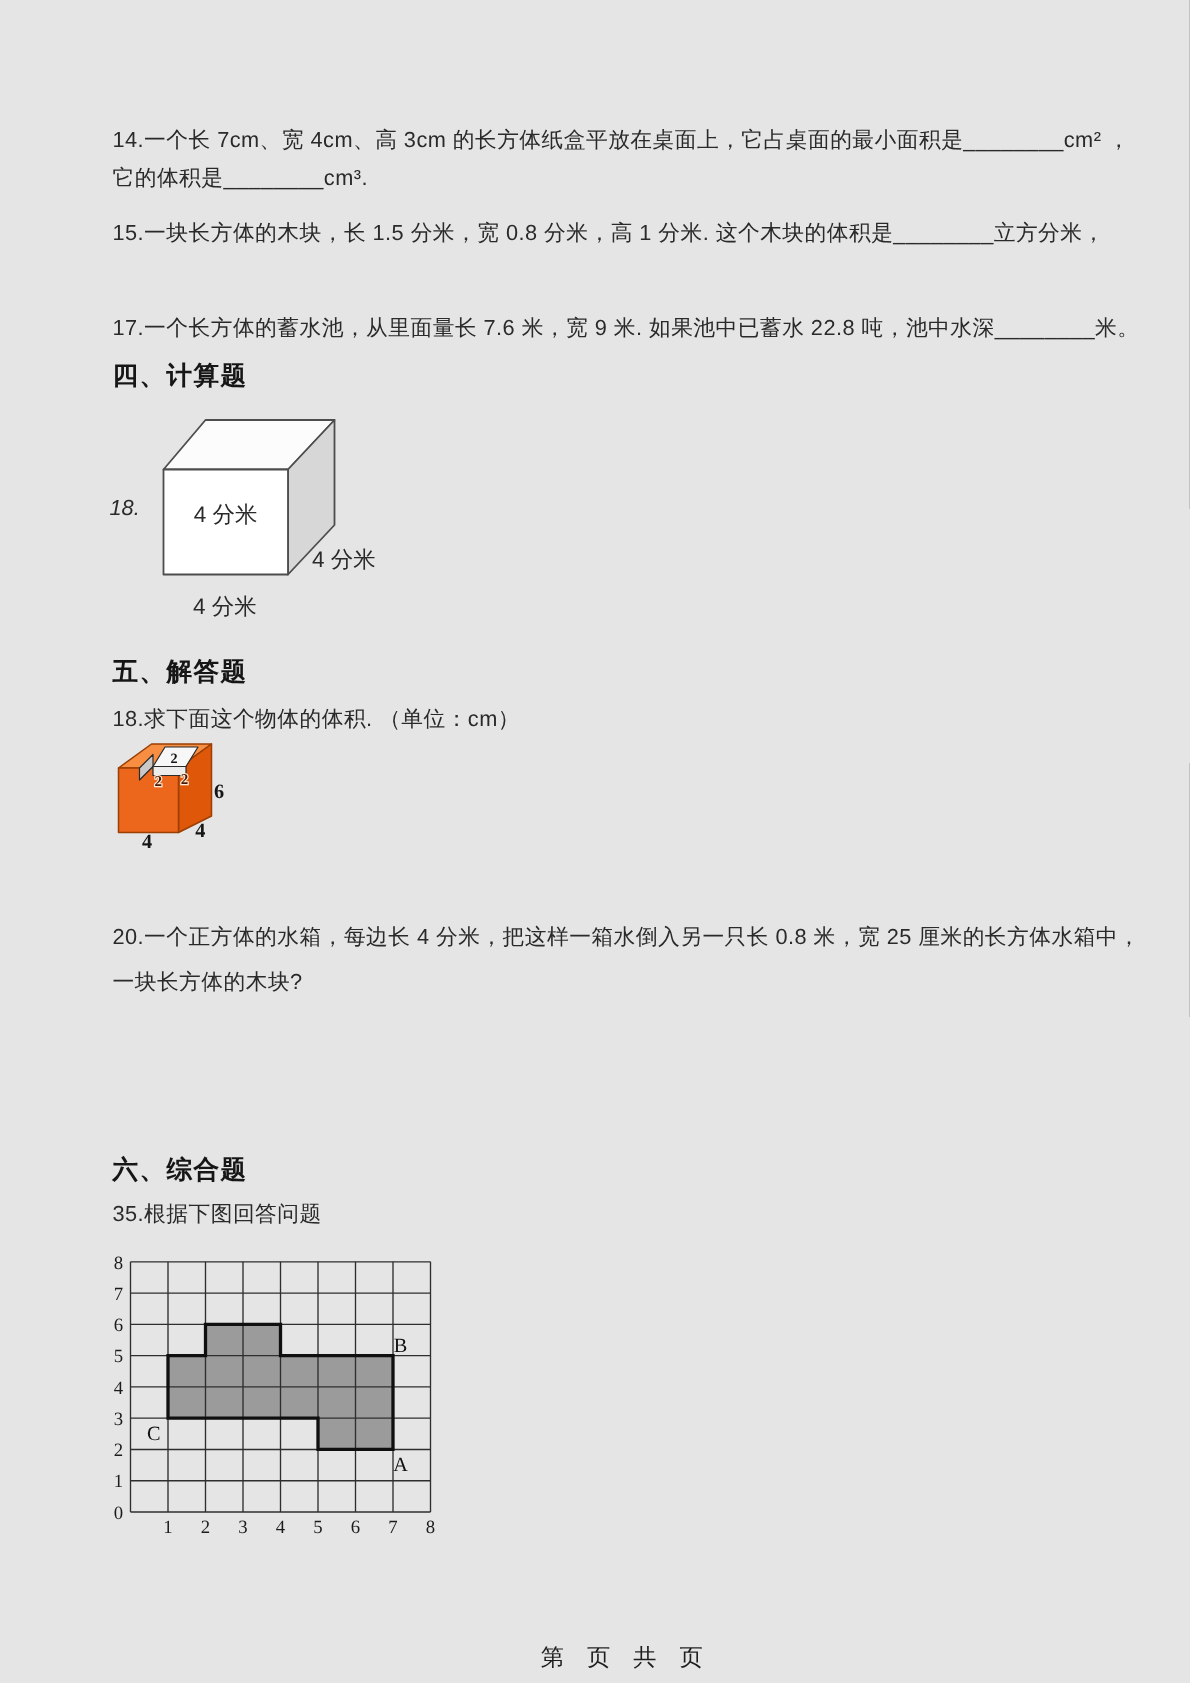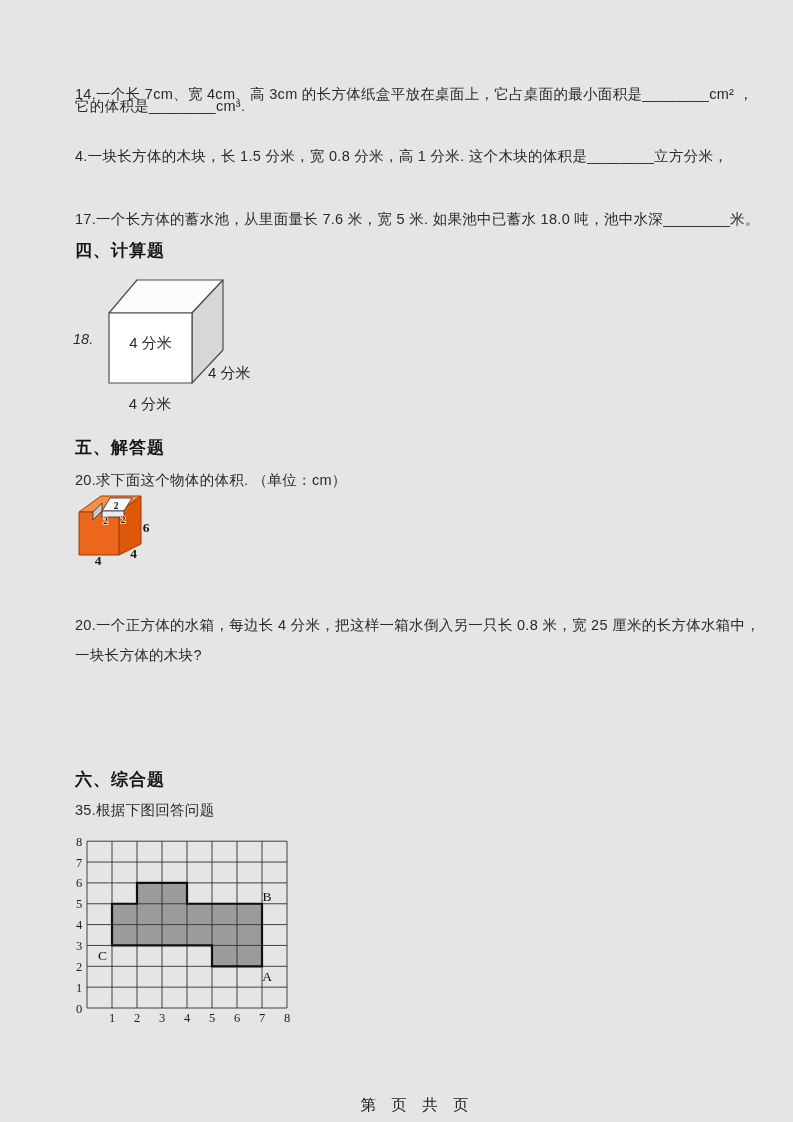--- a/index.html
+++ b/index.html
@@ -21,41 +21,41 @@
   .gpoint{font:13.5px "Liberation Serif","DejaVu Serif",serif;fill:#111111;}
   .footer{position:absolute;left:0;top:1095px;width:100%;text-align:center;
     font-size:15.5px;color:#1d1d1d;word-spacing:11px;}
 </style>
 </head>
 <body>
 
 <div class="page">
 
   <div class="line" style="top:84px">14.一个长 7cm、宽 4cm、高 3cm 的长方体纸盒平放在桌面上，它占桌面的最小面积是________cm² ，</div>
-  <div class="line" style="top:96px">它的体积是________cm³.</div>
-  <div class="line" style="top:146px">4.一块长方体的木块，长 1.5 分米，宽 0.8 分米，高 1 分米. 这个木块的体积是________立方分米，</div>
-  <div class="line" style="top:209px">17.一个长方体的蓄水池，从里面量长 7.6 米，宽 5 米. 如果池中已蓄水 18.0 吨，池中水深________米。</div>
+  <div class="line" style="top:109px">它的体积是________cm³.</div>
+  <div class="line" style="top:146px">15.一块长方体的木块，长 1.5 分米，宽 0.8 分米，高 1 分米. 这个木块的体积是________立方分米，</div>
+  <div class="line" style="top:209px">17.一个长方体的蓄水池，从里面量长 7.6 米，宽 9 米. 如果池中已蓄水 22.8 吨，池中水深________米。</div>
 
   <h2 class="sec" style="top:239px">四、计算题</h2>
 
   <div class="qnum" style="left:73px;top:331px">18.</div>
 
   <svg class="fig" style="left:96px;top:276px" width="190" height="140" viewBox="0 0 190 140">
     <g stroke="#4d4d4d" stroke-width="1.2" stroke-linejoin="round">
       <polygon points="13,37 41,4 127,4 96,37" fill="#fcfcfc"></polygon>
       <polygon points="96,37 127,4 127,74 96,107" fill="#d7d7d7"></polygon>
       <polygon points="13,37 96,37 96,107 13,107" fill="#ffffff"></polygon>
     </g>
     <text class="fig-label" x="54.5" y="72" text-anchor="middle">4 分米</text>
     <text class="fig-label" x="112" y="102" text-anchor="start">4 分米</text>
     <text class="fig-label" x="54" y="133" text-anchor="middle">4 分米</text>
   </svg>
 
   <h2 class="sec" style="top:436px">五、解答题</h2>
-  <div class="line" style="top:470px">20.求下面这个物体的体积. （单位：cm）</div>
+  <div class="line" style="top:470px">18.求下面这个物体的体积. （单位：cm）</div>
 
   <svg class="fig" style="left:76px;top:492px" width="86" height="78" viewBox="0 0 86 78">
     <g stroke="#9a3f05" stroke-width="1" stroke-linejoin="round">
       <polygon points="3,20 25,4 65,4 43,20" fill="#F78E42"></polygon>
       <polygon points="43,20 65,4 65,52 43,63" fill="#DF5708"></polygon>
       <polygon points="3,20 43,20 43,63 3,63" fill="#EC671C"></polygon>
     </g>
     <g stroke="#2b2b2b" stroke-width="0.8" stroke-linejoin="round">
       <polygon points="17,20 26,11 26,19 17,28" fill="#c9c9c9"></polygon>
       <polygon points="26,19 34,6 56,6 48,19" fill="#f7f7f7"></polygon>

